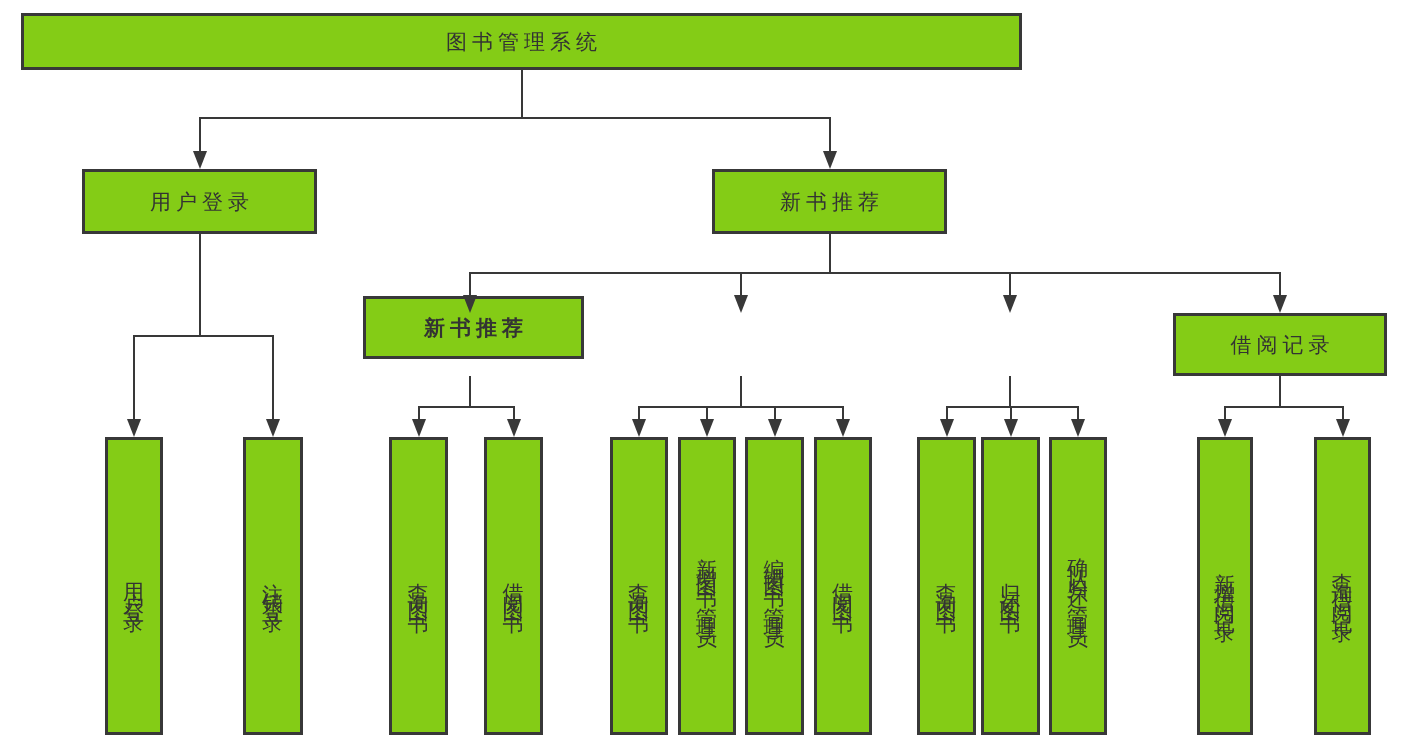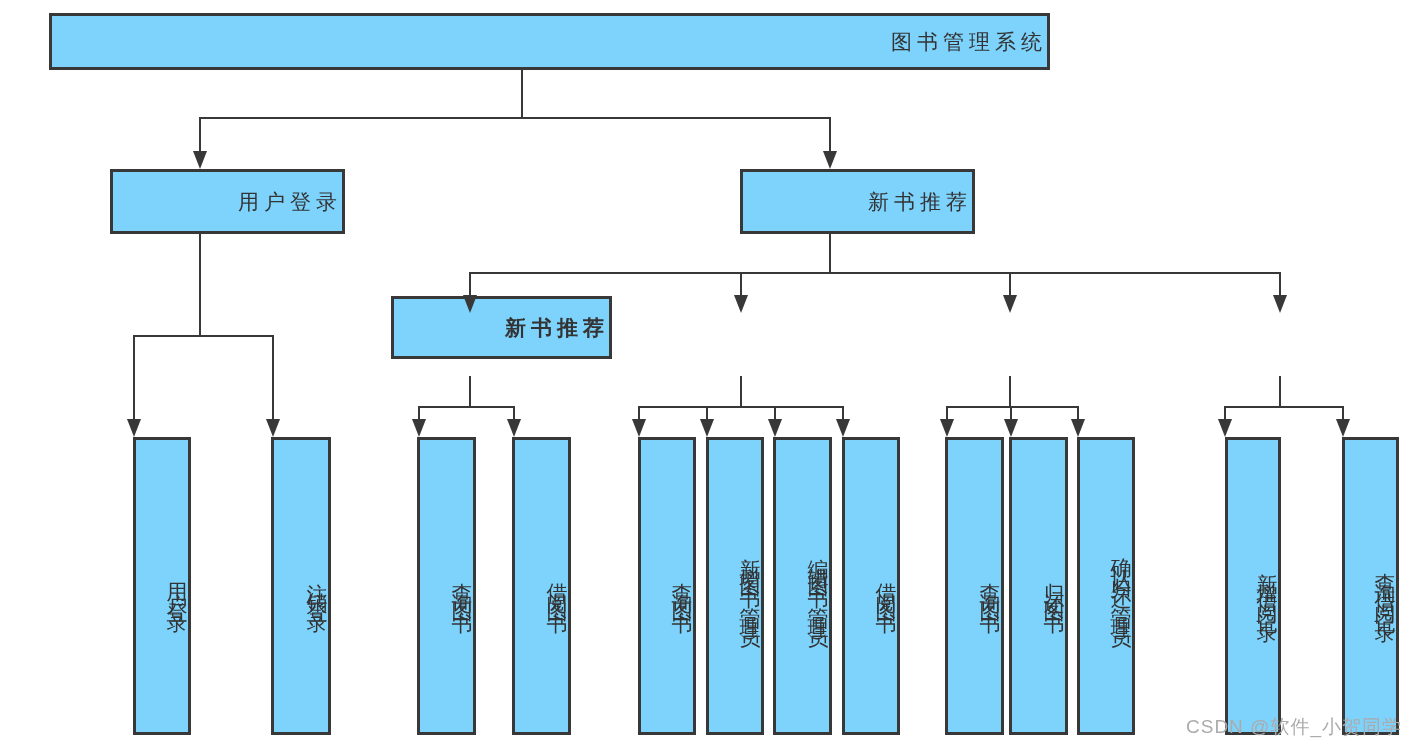--- a/index.html
+++ b/index.html
@@ -10,26 +10,25 @@
     position: relative;
     width: 1405px;
     height: 747px;
     background: var(--bg, #ffffff);
     overflow: hidden;
   }
 
   .node {
     position: absolute;
     border: 3px solid var(--border, #383838);
-    background: #7dd3fc;
+    background: #84cc16;
     display: flex;
     align-items: center;
-    justify-content: flex-end;
+    justify-content: center;
     color: var(--text, #333333);
-    margin-left: 28px;
   }
   .node .label {
     font-size: 21px;
     letter-spacing: 5px;
     text-indent: 5px;
     white-space: nowrap;
     line-height: 1;
   }
   .node.v .label {
     writing-mode: vertical-lr;
@@ -59,32 +58,34 @@
     letter-spacing: 1px;
     color: var(--wm, #ababab);
     white-space: nowrap;
     z-index: 5;
   }
 </style>
 </head>
 <body>
 
 <div id="canvas">
-  <div id="watermark">CSDN @软件_小贺同学</div>
 <div class="node h" style="left: 21px; top: 13px; width: 1001px; height: 57px;">
       <span class="label">图书管理系统</span>
     </div>
     <div class="node h" style="left: 82px; top: 169px; width: 235px; height: 65px;">
       <span class="label">用户登录</span>
     </div>
     <div class="node h" style="left: 712px; top: 169px; width: 235px; height: 65px;">
       <span class="label">新书推荐</span>
     </div>
     <div class="node h" style="left: 363px; top: 296px; width: 221px; height: 63px; font-weight: bold;">
       <span class="label">新书推荐</span>
+    </div>
+    <div class="node h" style="left: 1173px; top: 313px; width: 214px; height: 63px;">
+      <span class="label">借阅记录</span>
     </div>
     <div class="node v" style="left: 105px; top: 437px; width: 58px; height: 298px;">
       <span class="label">用户登录</span>
     </div>
     <div class="node v" style="left: 243px; top: 437px; width: 60px; height: 298px;">
       <span class="label">注销登录</span>
     </div>
     <div class="node v" style="left: 389px; top: 437px; width: 59px; height: 298px;">
       <span class="label">查询图书</span>
     </div>

